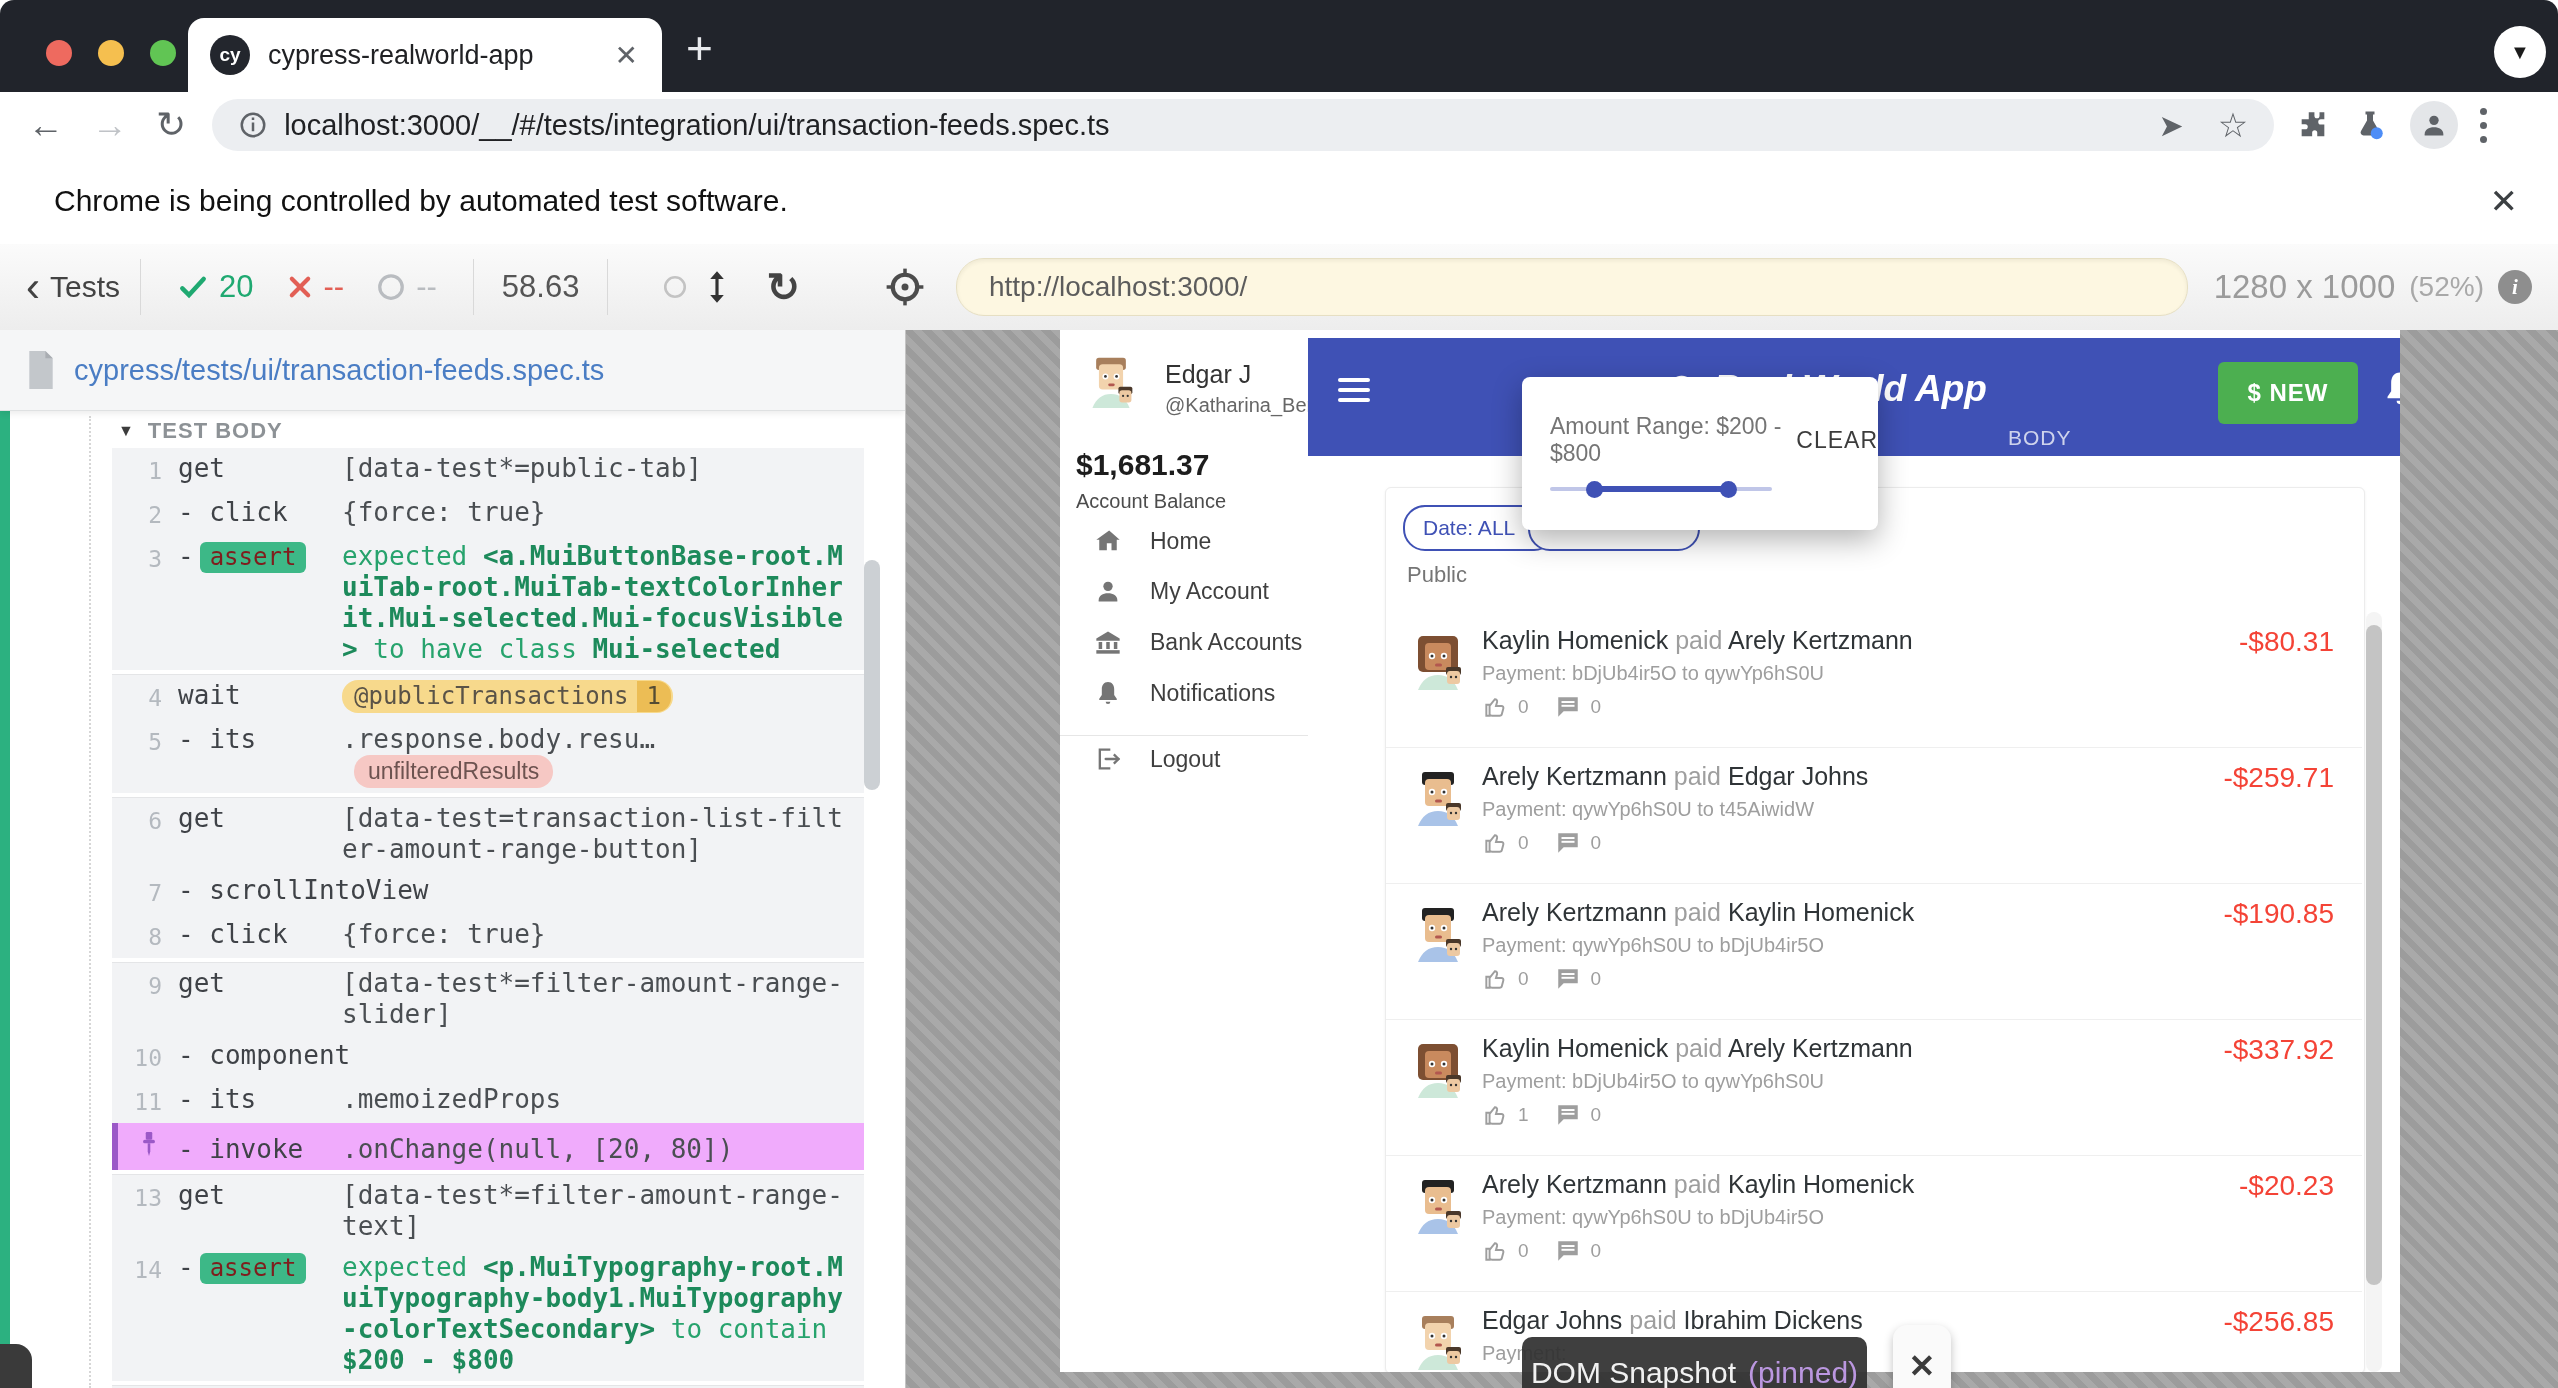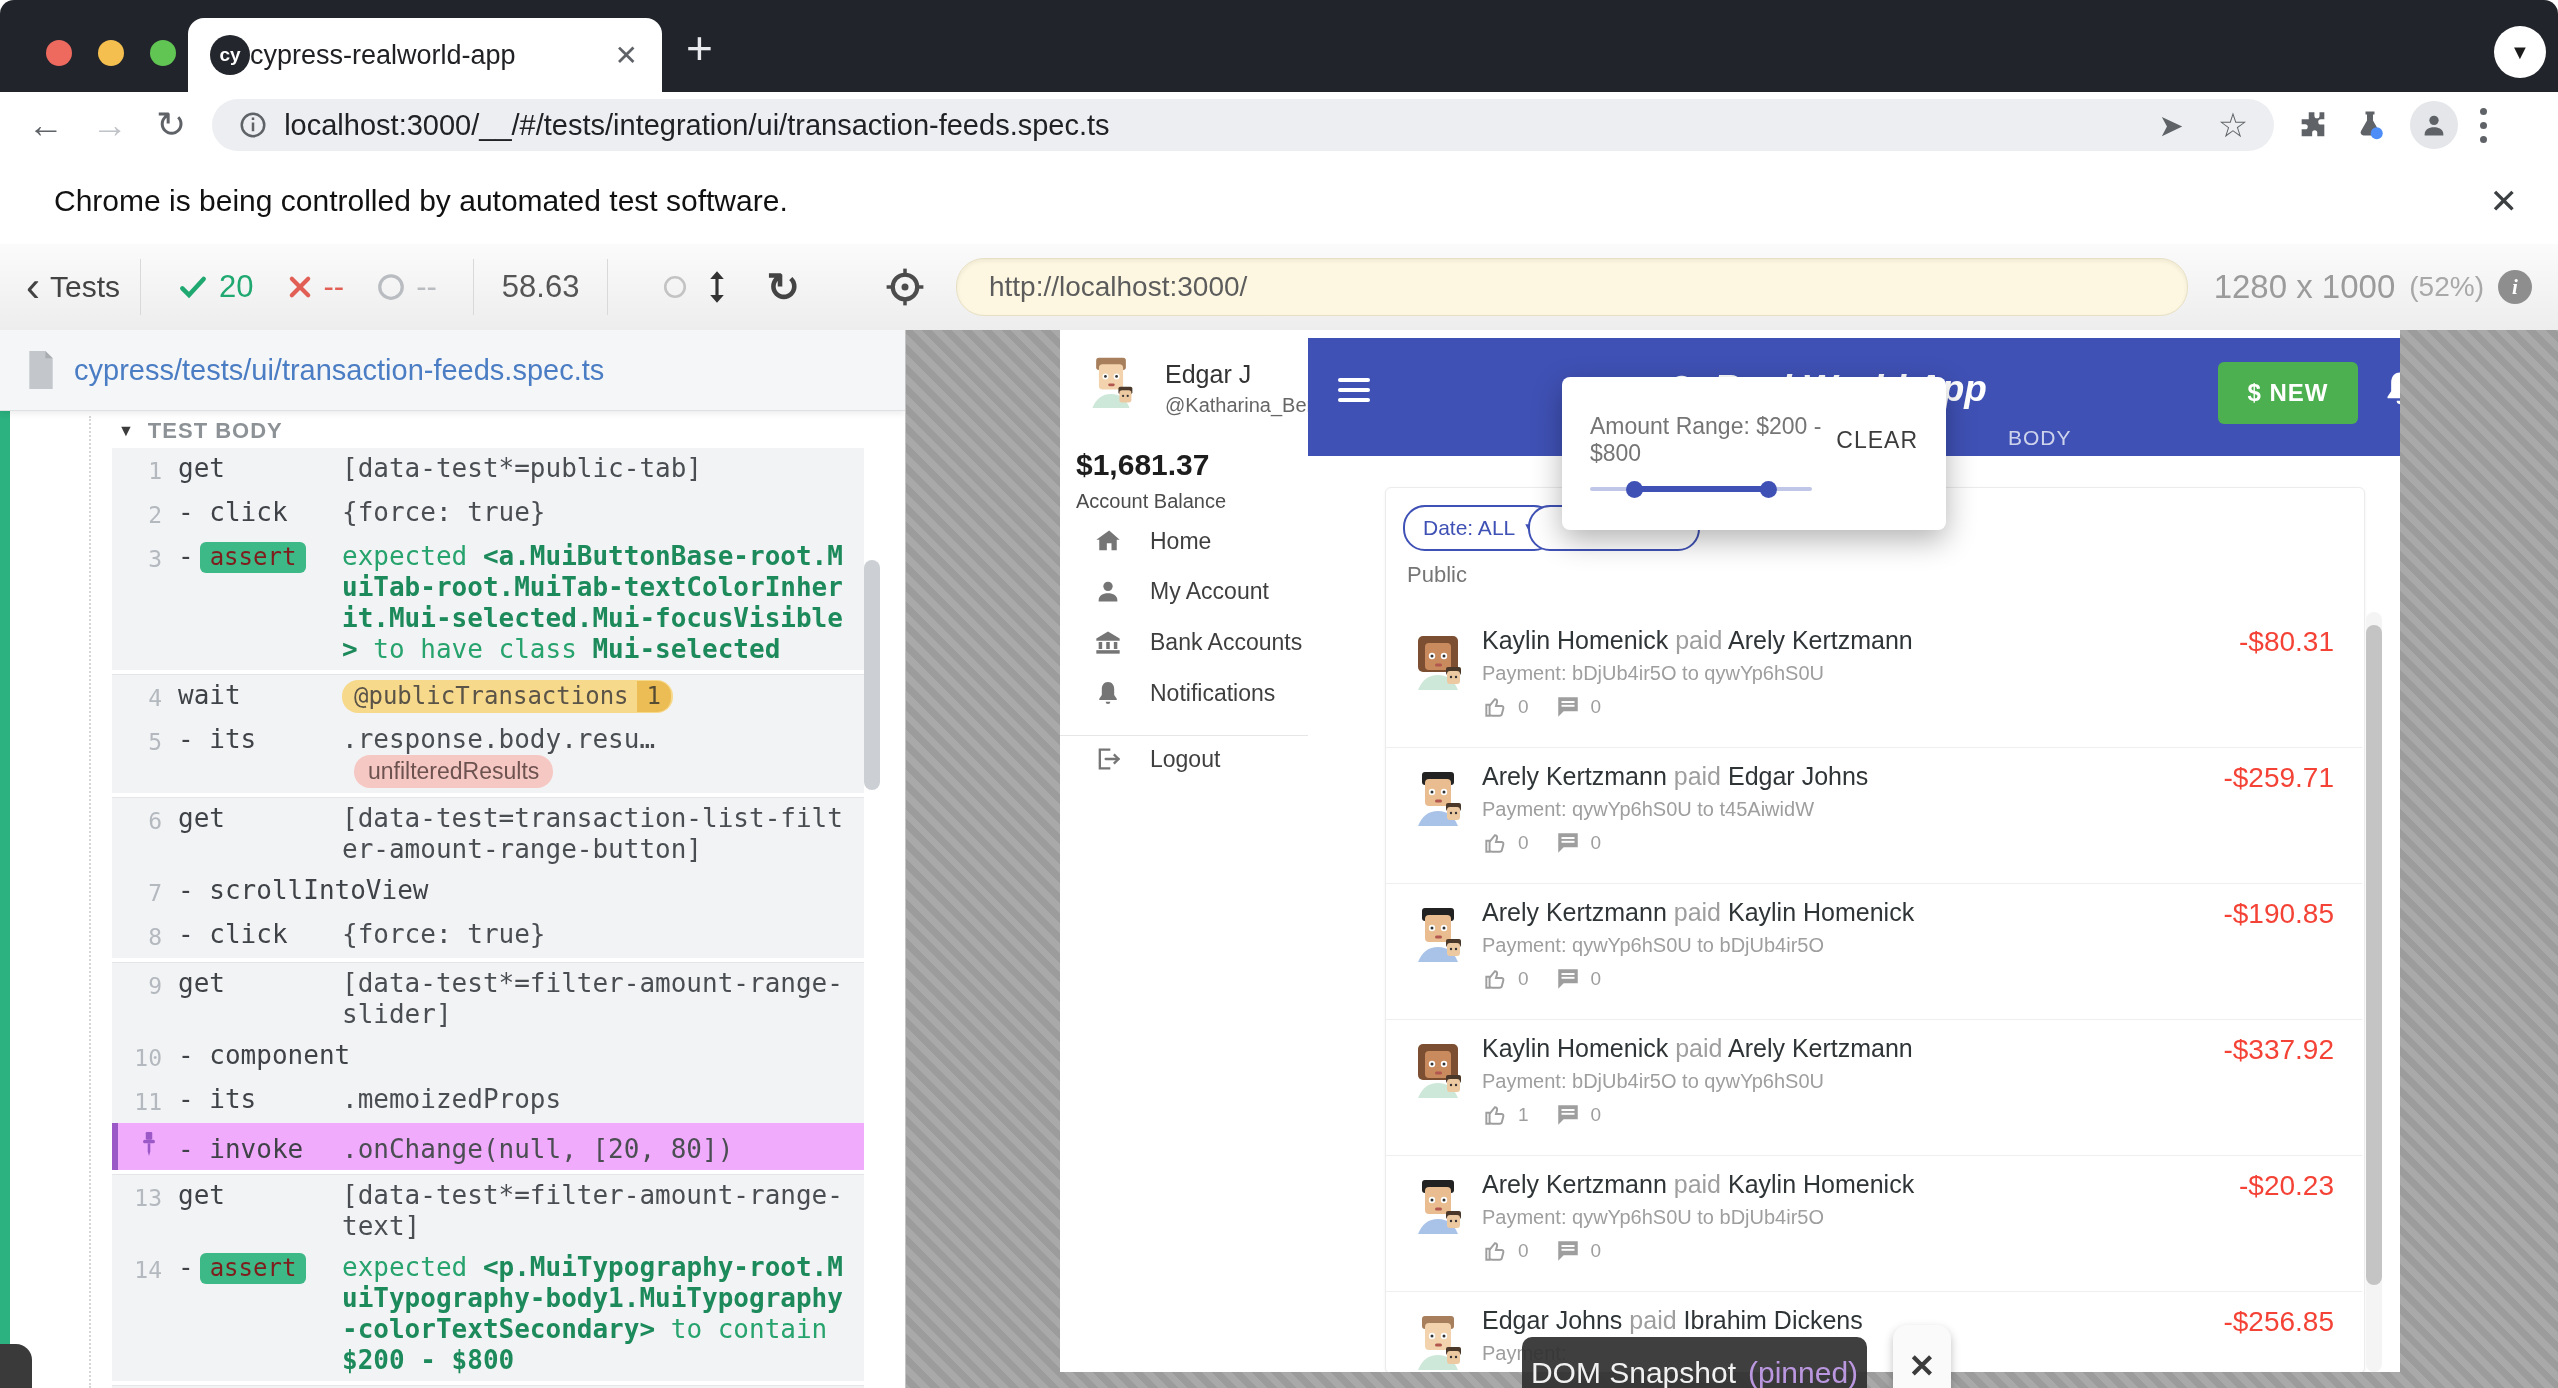--- a/index.html
+++ b/index.html
@@ -6,21 +6,21 @@
   #screen{position:relative;width:2558px;height:1388px;overflow:hidden;background:#fff;}
 
   
   #titlebar{position:absolute;left:0;top:0;width:2558px;height:92px;background:#21242b;border-radius:14px 14px 0 0;}
   .tl{position:absolute;top:40px;width:26px;height:26px;border-radius:50%;}
   #tl-red{left:46px;background:#ee6a5f;}
   #tl-yellow{left:98px;background:#f5bf4f;}
   #tl-green{left:150px;background:#61c554;}
   #tab{position:absolute;left:188px;top:18px;width:474px;height:74px;background:#fff;border-radius:16px 16px 0 0;display:flex;align-items:center;}
   #tab-favicon{margin-left:22px;width:40px;height:40px;border-radius:50%;background:#23262d;color:#fff;font-weight:bold;font-size:19px;display:flex;align-items:center;justify-content:center;}
-  #tab-title{font-size:27px;color:#202124;flex:1;white-space:nowrap;overflow:hidden;}
+  #tab-title{margin-left:18px;font-size:27px;color:#202124;flex:1;white-space:nowrap;overflow:hidden;}
   #tab-close{margin-right:24px;color:#5f6368;font-size:28px;}
   #newtab-btn{position:absolute;left:686px;top:28px;color:#e8eaed;font-size:46px;font-weight:300;line-height:40px;}
   #win-chip{position:absolute;left:2494px;top:26px;width:52px;height:52px;border-radius:50%;background:#fff;display:flex;align-items:center;justify-content:center;color:#1b1b1b;font-size:20px;}
 
   
   #urlrow{position:absolute;left:0;top:92px;width:2558px;height:66px;background:#fff;display:flex;align-items:center;}
   .nav-ic{font-size:36px;color:#5f6368;margin-left:28px;}
   .nav-ic.disabled{color:#c0c3c7;}
   #omnibox{margin-left:26px;width:2062px;height:52px;background:#eceef1;border-radius:26px;display:flex;align-items:center;}
   #omni-info{margin-left:26px;flex:none;}
@@ -120,21 +120,21 @@
   .tx-title{position:absolute;left:96px;top:14px;font-size:25px;color:#2f3437;white-space:nowrap;}
   .tx-title .action{color:#9e9e9e;}
   .tx-detail{position:absolute;left:96px;top:50px;font-size:20px;color:#9e9e9e;white-space:nowrap;}
   .tx-social{position:absolute;left:96px;top:82px;display:flex;align-items:center;gap:10px;color:#9e9e9e;font-size:19px;}
   .tx-social .cnt{margin-right:16px;}
   .tx-amount{position:absolute;right:28px;top:14px;font-size:28px;color:#f44336;}
   #list-scrolltrack{position:absolute;left:1306px;top:282px;width:16px;height:760px;background:#f4f4f4;border-radius:8px;}
   #list-scrollthumb{position:absolute;left:1306px;top:295px;width:16px;height:660px;background:#c4c4c4;border-radius:8px;}
 
   
-  #range-popover{position:absolute;left:1522px;top:47px;width:384px;height:153px;background:#fff;border-radius:8px;box-shadow:0 10px 30px rgba(0,0,0,.3);z-index:30;padding:0;margin-left:40px;}
+  #range-popover{position:absolute;left:1522px;top:47px;width:356px;height:153px;background:#fff;border-radius:8px;box-shadow:0 10px 30px rgba(0,0,0,.3);z-index:30;padding:0;}
   #popover-row{position:absolute;left:28px;top:36px;width:328px;display:flex;align-items:center;}
   #range-label{font-size:23px;color:#757575;flex:1;}
   #clear-btn{font-size:23px;color:#3c3c3c;letter-spacing:1px;}
   #slider{position:absolute;left:28px;top:104px;width:222px;height:16px;}
   #slider-rail{position:absolute;left:0;top:6px;width:100%;height:4px;background:#c0c6e8;border-radius:2px;}
   #slider-active{position:absolute;top:5px;height:6px;background:#3f51b5;}
   .slider-thumb{position:absolute;top:0;width:17px;height:17px;border-radius:50%;background:#3f51b5;}
 
   
   #snapshot-tip{position:absolute;left:1522px;top:1007px;width:345px;height:72px;background:rgba(48,48,48,.93);border-radius:10px;display:flex;align-items:center;justify-content:center;gap:12px;z-index:40;}

